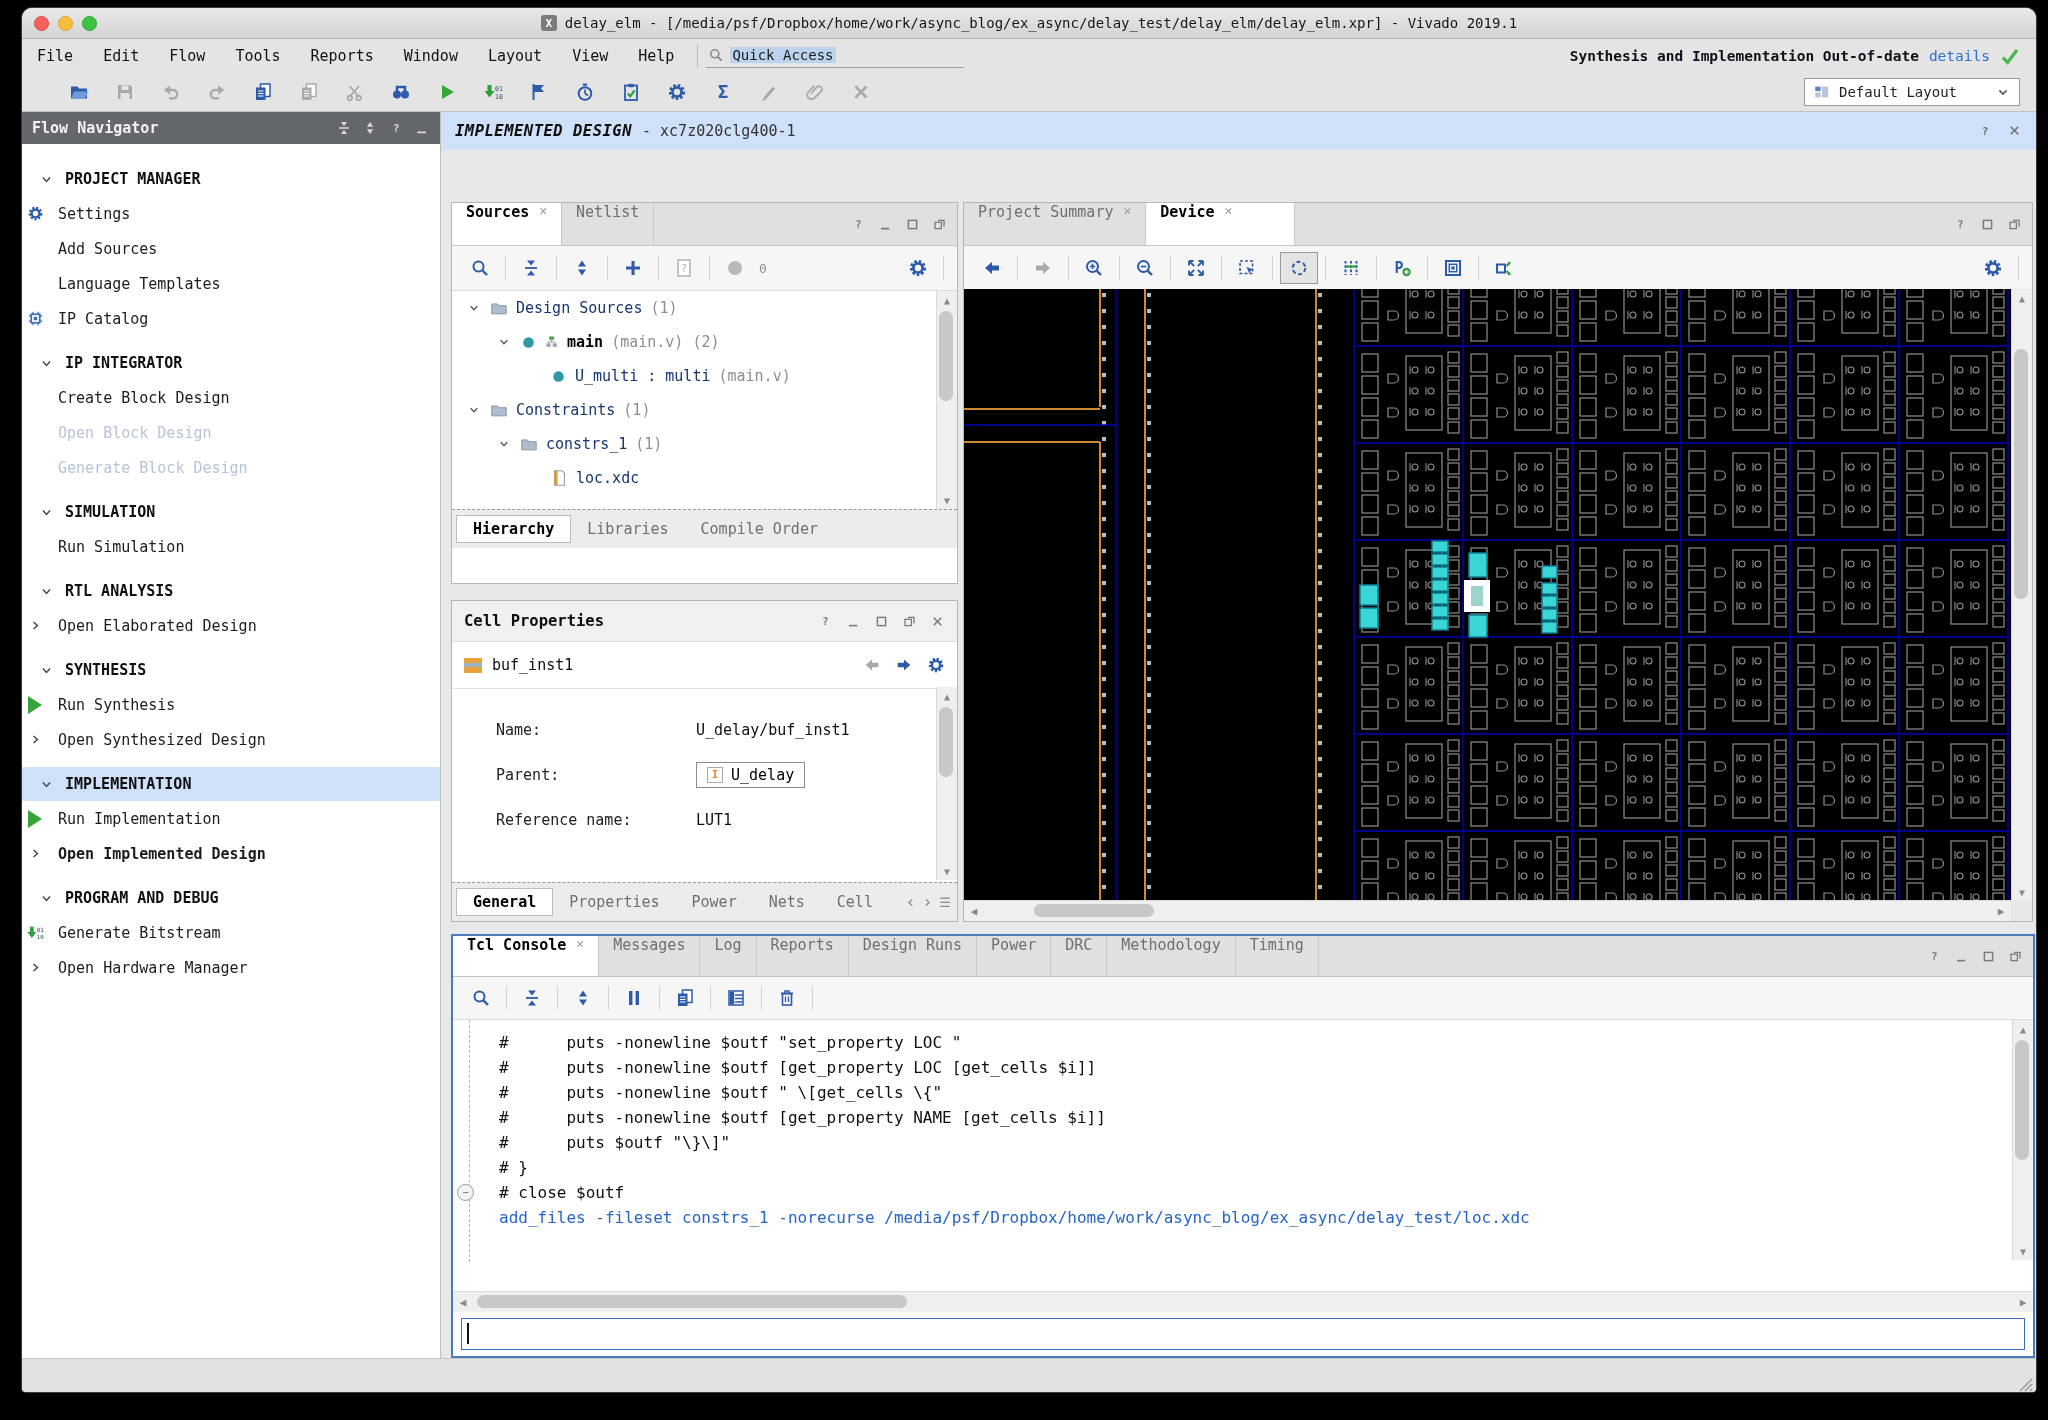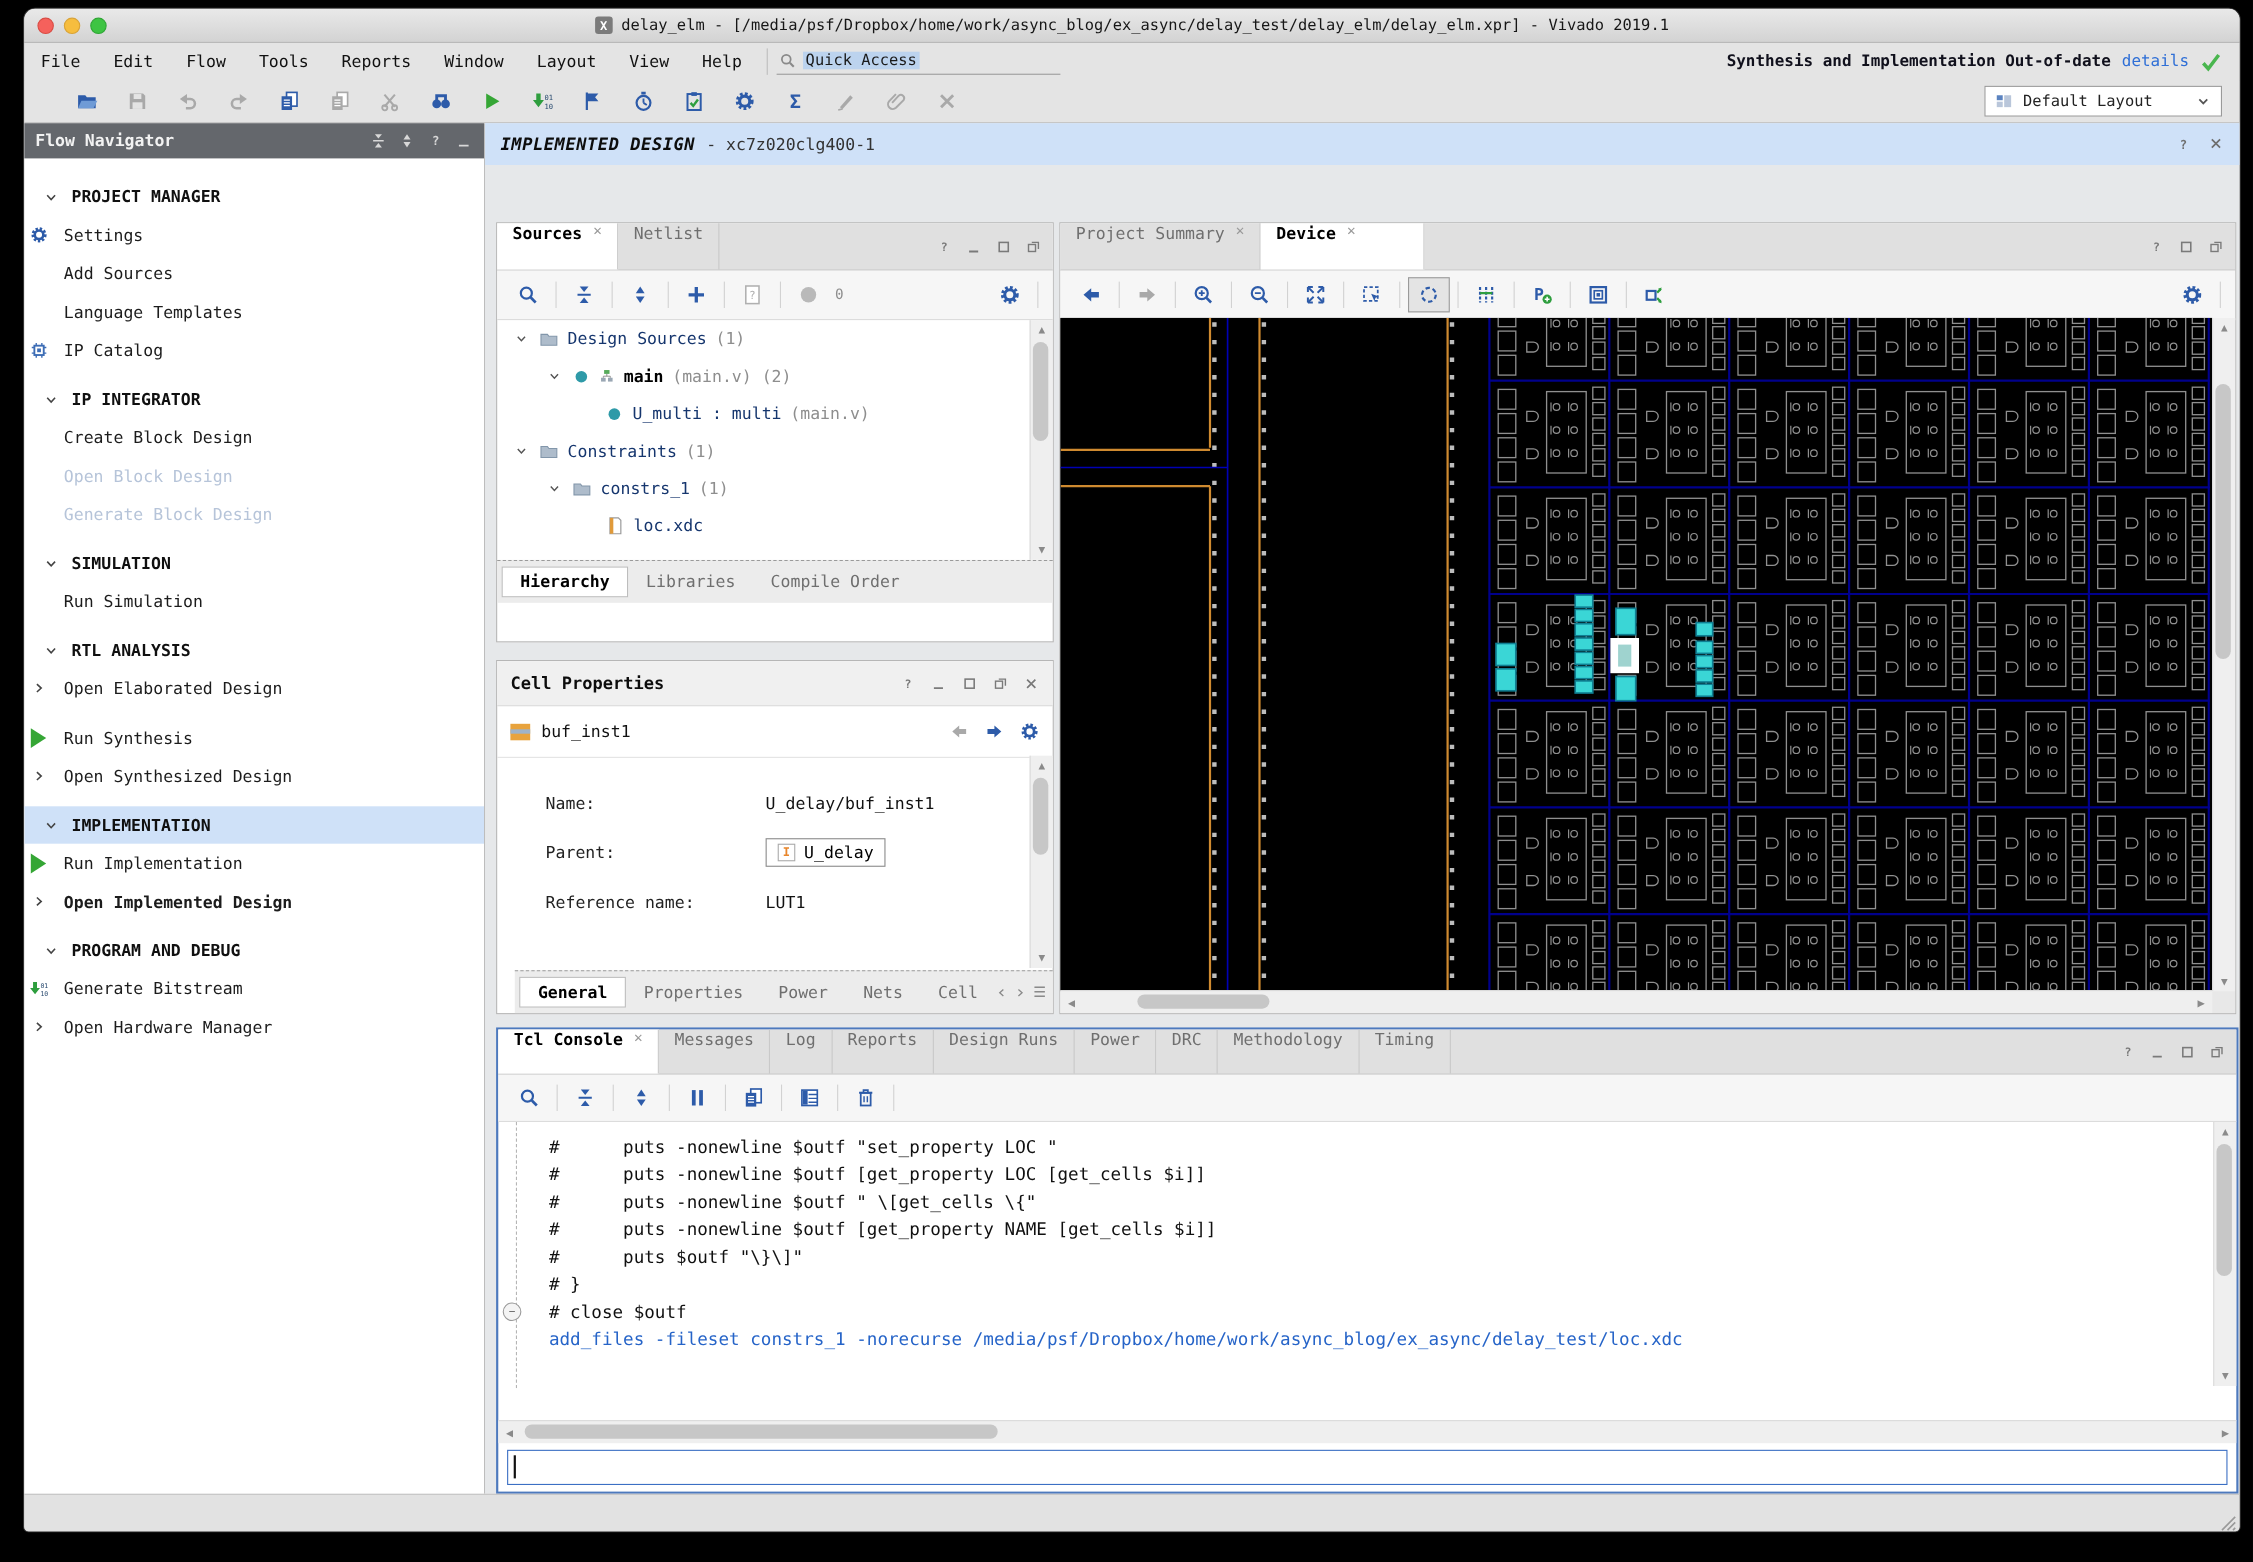--- a/index.html
+++ b/index.html
@@ -455,20 +455,28 @@
                   <span style="color: rgb(68, 68, 68);">
                     <svg class="icon" width="13" height="13" viewBox="0 0 20 20">
                       <path d="M7 4.5 l6 5.5 -6 5.5" fill="none" stroke="currentColor" stroke-width="2.2"></path>
                     </svg>
                   </span>
                 </span>
                 <span>Open Elaborated Design</span>
               </div>
             </div>
             <div class="fn-section">
+              <div class="fn-sec-head">
+                <span style="color: rgb(68, 68, 68);">
+                  <svg class="icon" width="13" height="13" viewBox="0 0 20 20">
+                    <path d="M4.5 7 l5.5 6 5.5 -6" fill="none" stroke="currentColor" stroke-width="2.2"></path>
+                  </svg>
+                </span>
+                <span>SYNTHESIS</span>
+              </div>
               <div class="fn-item">
                 <span class="iconslot">
                   <span class="play-tri"></span>
                 </span>
                 <span>Run Synthesis</span>
               </div>
               <div class="fn-item">
                 <span class="iconslot">
                   <span style="color: rgb(68, 68, 68);">
                     <svg class="icon" width="13" height="13" viewBox="0 0 20 20">
@@ -822,21 +830,21 @@
                 <div class="cp-frow">
                   <div class="cp-flabel">Reference name:</div>
                   <div class="cp-fvalue">LUT1</div>
                 </div>
               </div>
           <div class="vscroll" style="top:86px;bottom:41px;">
             <div class="varrow" style="top:0;">▲</div>
             <div class="vthumb" style="top:20px;height:70px;"></div>
             <div class="varrow" style="bottom:0;">▼</div>
           </div>
-          <div class="bottabs" id="cp-bottabs" style="position:absolute;left:16px;right:0;bottom:0;">
+          <div class="bottabs" id="cp-bottabs" style="position:absolute;left:0;right:0;bottom:0;">
                 <div class="btab selected">General</div>
                 <div class="btab">Properties</div>
                 <div class="btab">Power</div>
                 <div class="btab">Nets</div>
                 <div class="btab">Cell</div>
                 <div class="btab-ovf">
                   <span style="color: rgb(138, 138, 138);">
                     <svg class="icon" width="11" height="11" viewBox="0 0 20 20" style="transform: scaleX(-1);">
                       <path d="M7 4.5 l6 5.5 -6 5.5" fill="none" stroke="currentColor" stroke-width="2.2"></path>
                     </svg>

